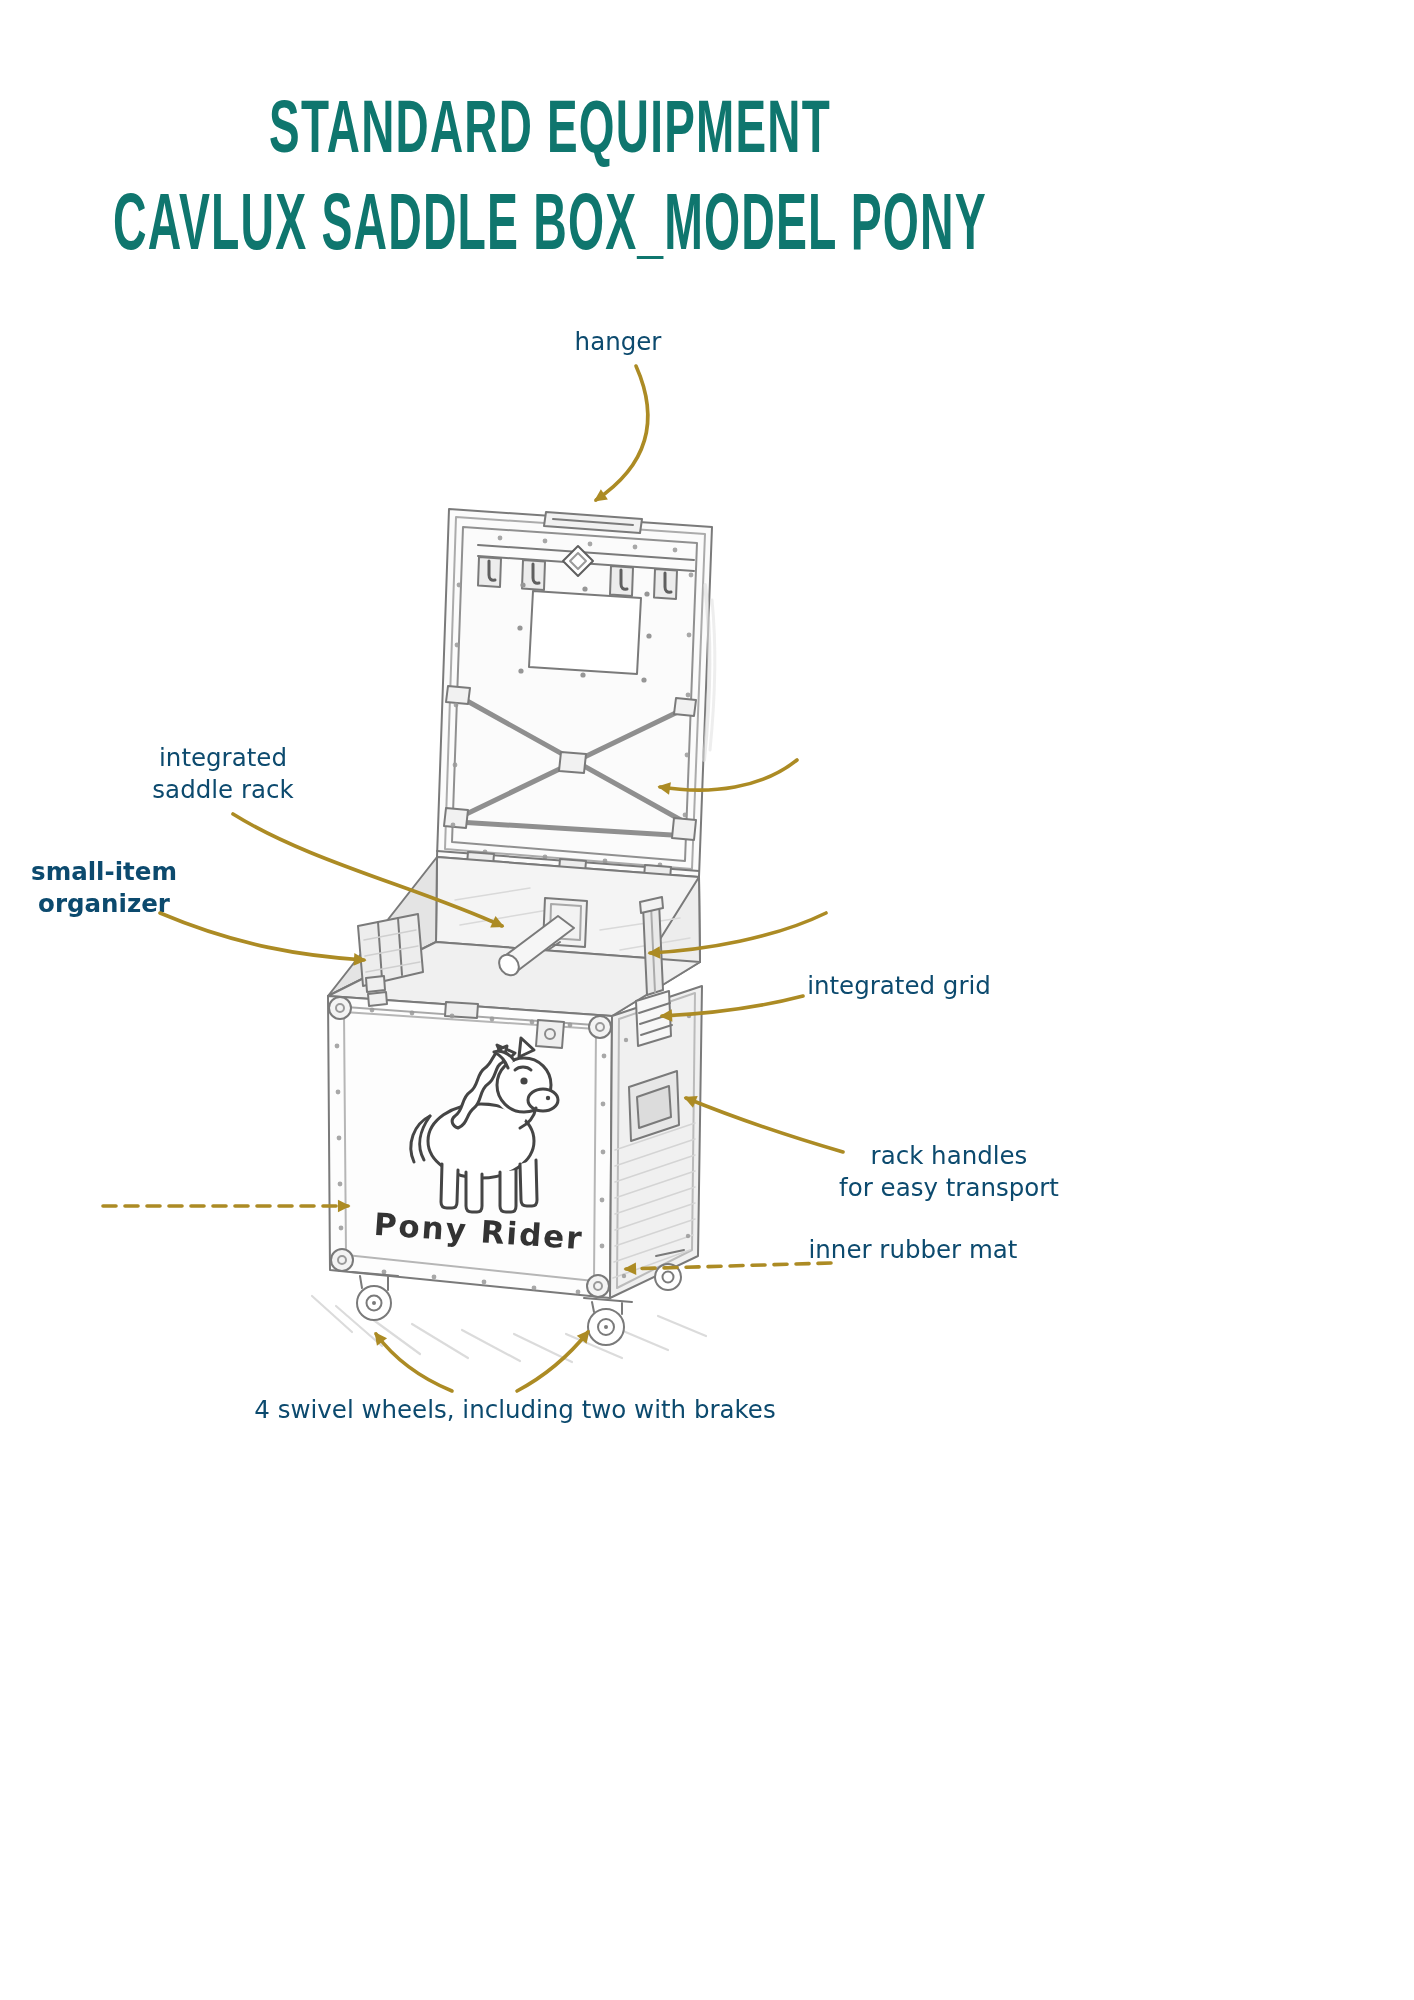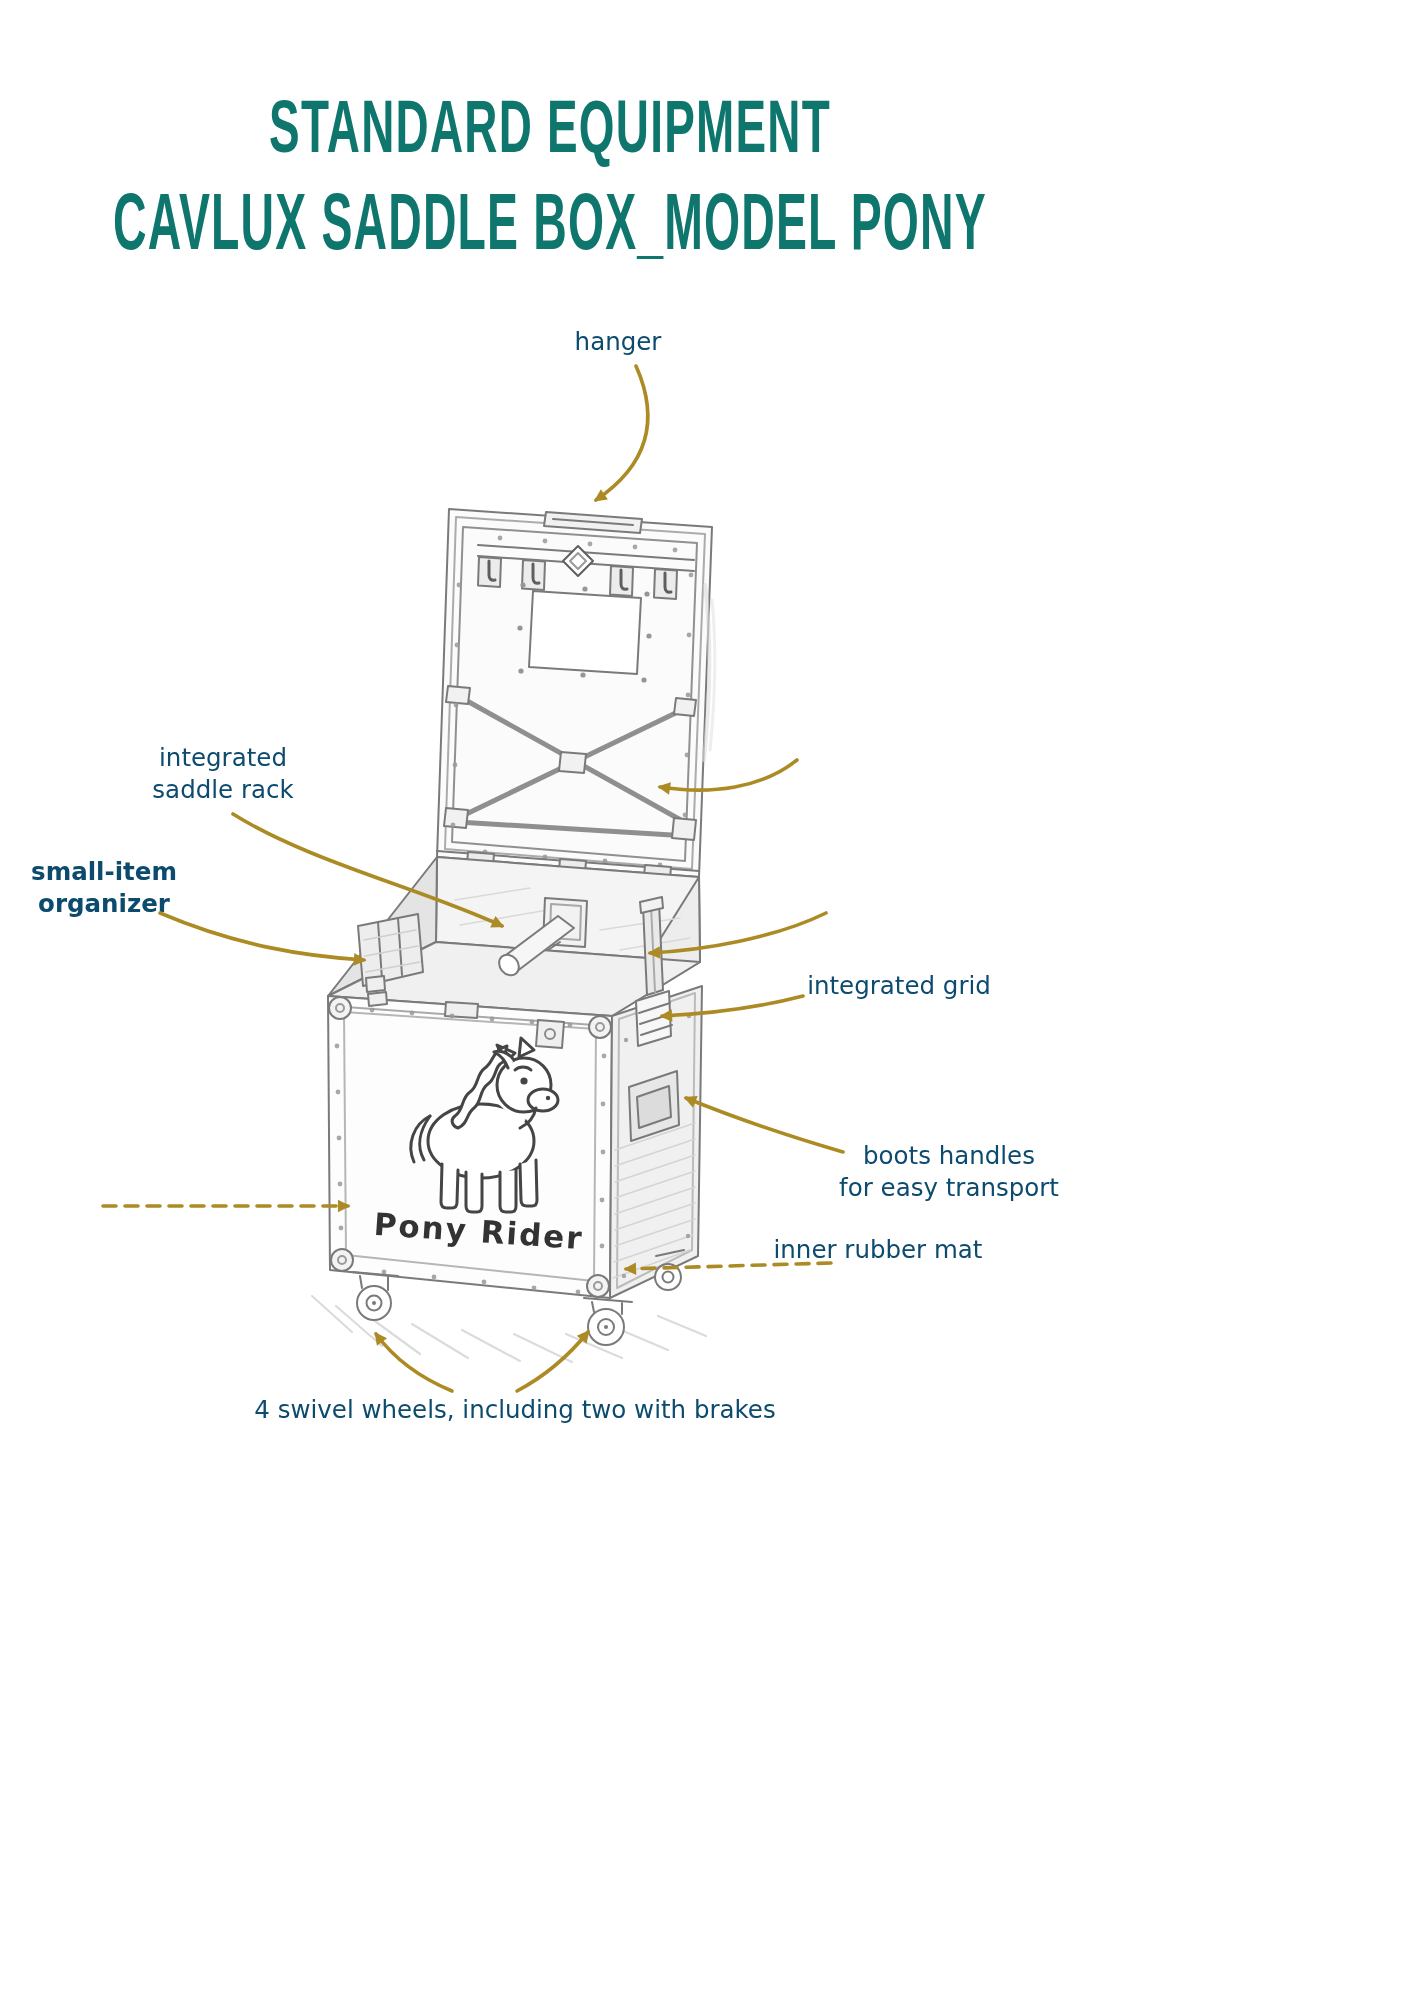--- a/index.html
+++ b/index.html
@@ -24,21 +24,21 @@
   }
   .label span{display:block;}
   .lbl-hanger{left:618px;top:326px;}
   .lbl-elastic{left:921px;top:684px;}
   .lbl-rack{left:223px;top:742px;}
   .lbl-smallitem{left:104px;top:856px;font-weight:bold;}
   .lbl-padhanger{left:932px;top:862px;}
   .lbl-vent{left:899px;top:970px;}
   .lbl-compartments{left:171px;top:1140px;}
   .lbl-handles{left:949px;top:1140px;}
-  .lbl-mat{left:878px;top:1234px;}
+  .lbl-mat{left:913px;top:1234px;}
   .lbl-wheels{left:515px;top:1394px;}
   svg.scene{position:absolute;left:0;top:0;}
 </style>
 </head>
 <body>
 
 <div class="page">
 
   <div class="title-line title-1">
     <span class="squeeze">STANDARD EQUIPMENT</span>
@@ -58,21 +58,21 @@
   <div class="label lbl-smallitem">
     <span>small-item</span>
     <span>organizer</span>
   </div>
 
 
   <div class="label lbl-vent">integrated grid</div>
 
 
   <div class="label lbl-handles">
-    <span>boots handles</span>
+    <span>rack handles</span>
     <span>for easy transport</span>
   </div>
 
   <div class="label lbl-mat">inner rubber mat</div>
 
   <div class="label lbl-wheels">4 swivel wheels, including two with brakes</div>
 
   <svg class="scene" width="1414" height="2000" viewBox="0 0 1414 2000">
     <defs>
       <marker id="ah" viewBox="0 0 12 12" refX="9" refY="6" markerWidth="4.2" markerHeight="4.2" orient="auto">

